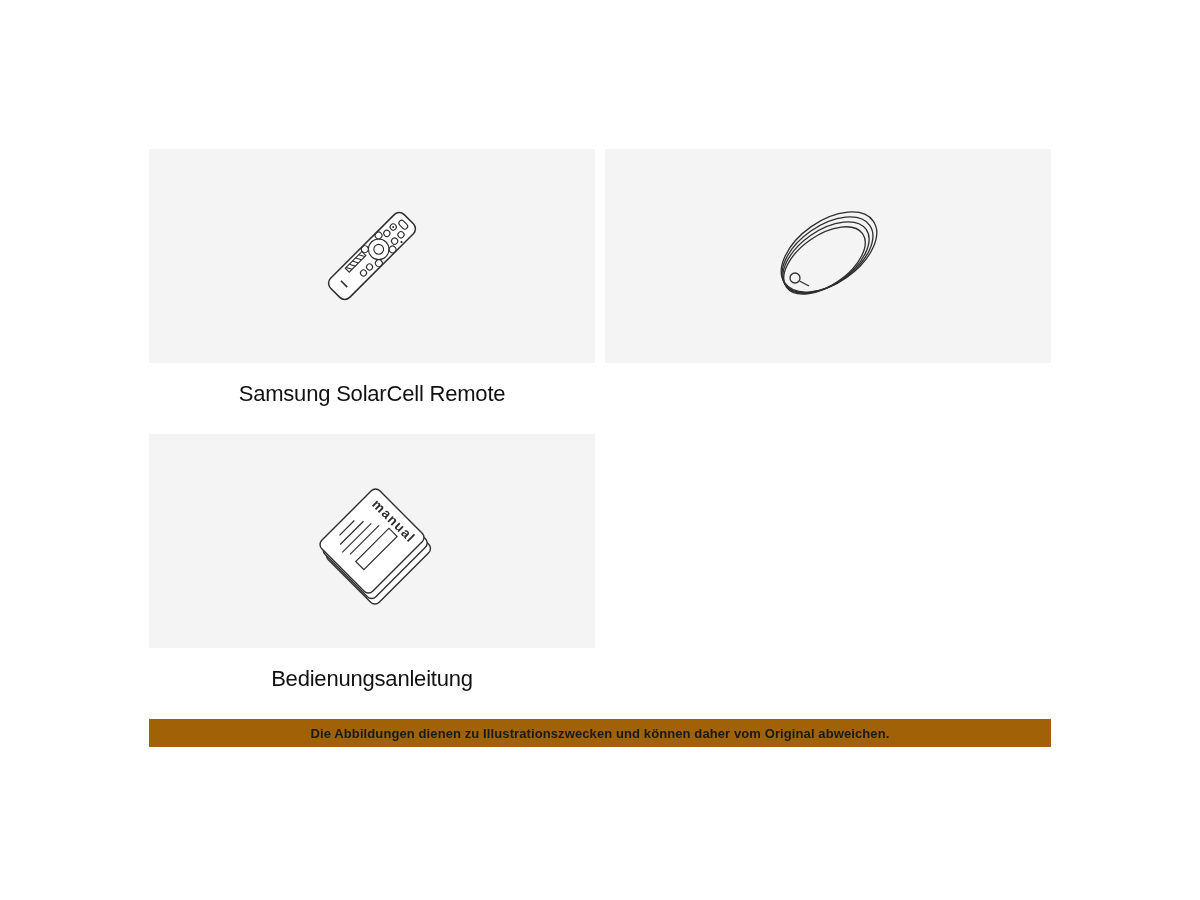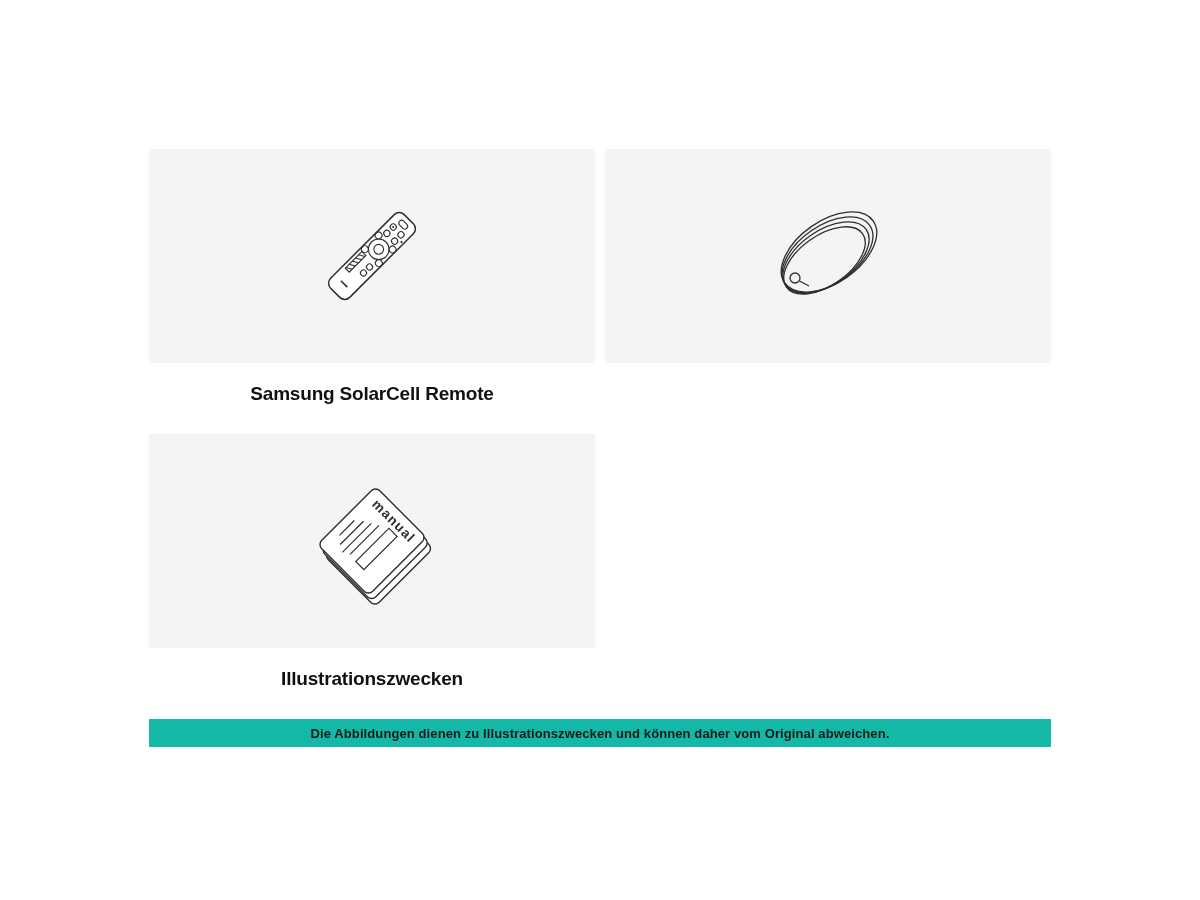--- a/index.html
+++ b/index.html
@@ -30,29 +30,29 @@
     align-items: center;
     justify-content: center;
   }
   .caption {
     height: 71px;
     display: flex;
     align-items: center;
     justify-content: center;
     padding-bottom: 10px;
     box-sizing: border-box;
-    font-size: 19px;
-    font-weight: 700;
+    font-size: 22px;
+    font-weight: 400;
     letter-spacing: -0.2px;
     color: #111111;
   }
   .disclaimer-bar {
     width: 902px;
     height: 28px;
-    background: #14b8a6;
+    background: #a16207;
     display: flex;
     align-items: center;
     justify-content: center;
   }
   .disclaimer-text {
     font-size: 13px;
     font-weight: 600;
     letter-spacing: 0.1px;
     color: #1a1a1a;
   }
@@ -131,21 +131,21 @@
                 <rect x="3" y="-21" width="11.5" height="47"></rect>
                 <line x1="-6" y1="-16" x2="-6" y2="25"></line>
                 <line x1="-13" y1="-12" x2="-13" y2="29"></line>
                 <line x1="-20" y1="-8" x2="-20" y2="25"></line>
                 <line x1="-27" y1="-2" x2="-27" y2="19"></line>
               </g>
             </g>
           </g>
         </svg>
       </div>
-      <div class="caption">Illustrationszwecken</div>
+      <div class="caption">Bedienungsanleitung</div>
     </div>
 
   </div>
 
   <div class="disclaimer-bar">
     <span class="disclaimer-text">Die Abbildungen dienen zu Illustrationszwecken und können daher vom Original abweichen.</span>
   </div>
 </div>
 
 </body></html>

